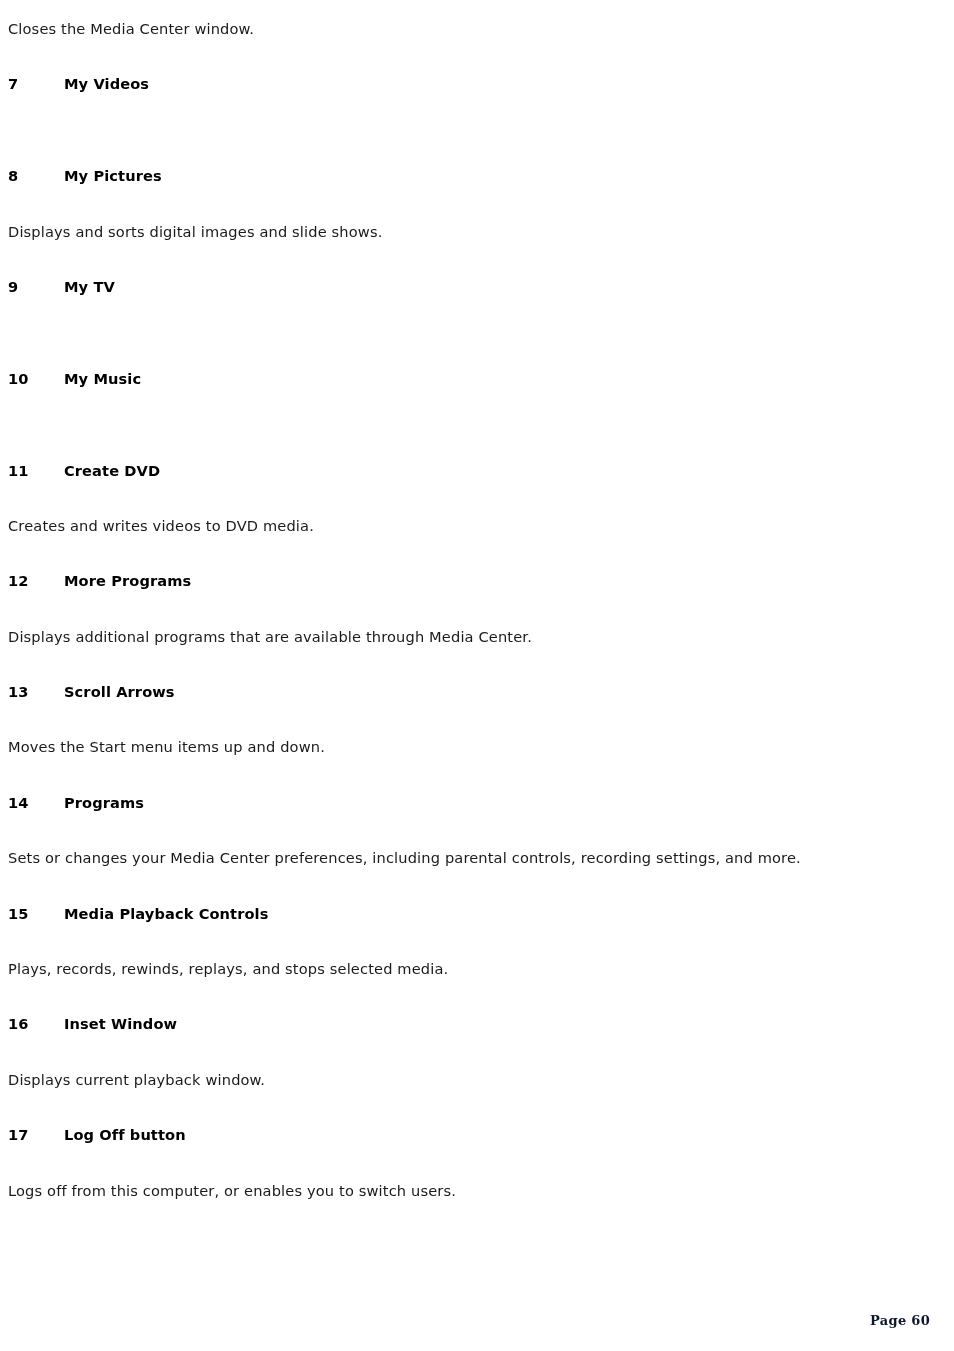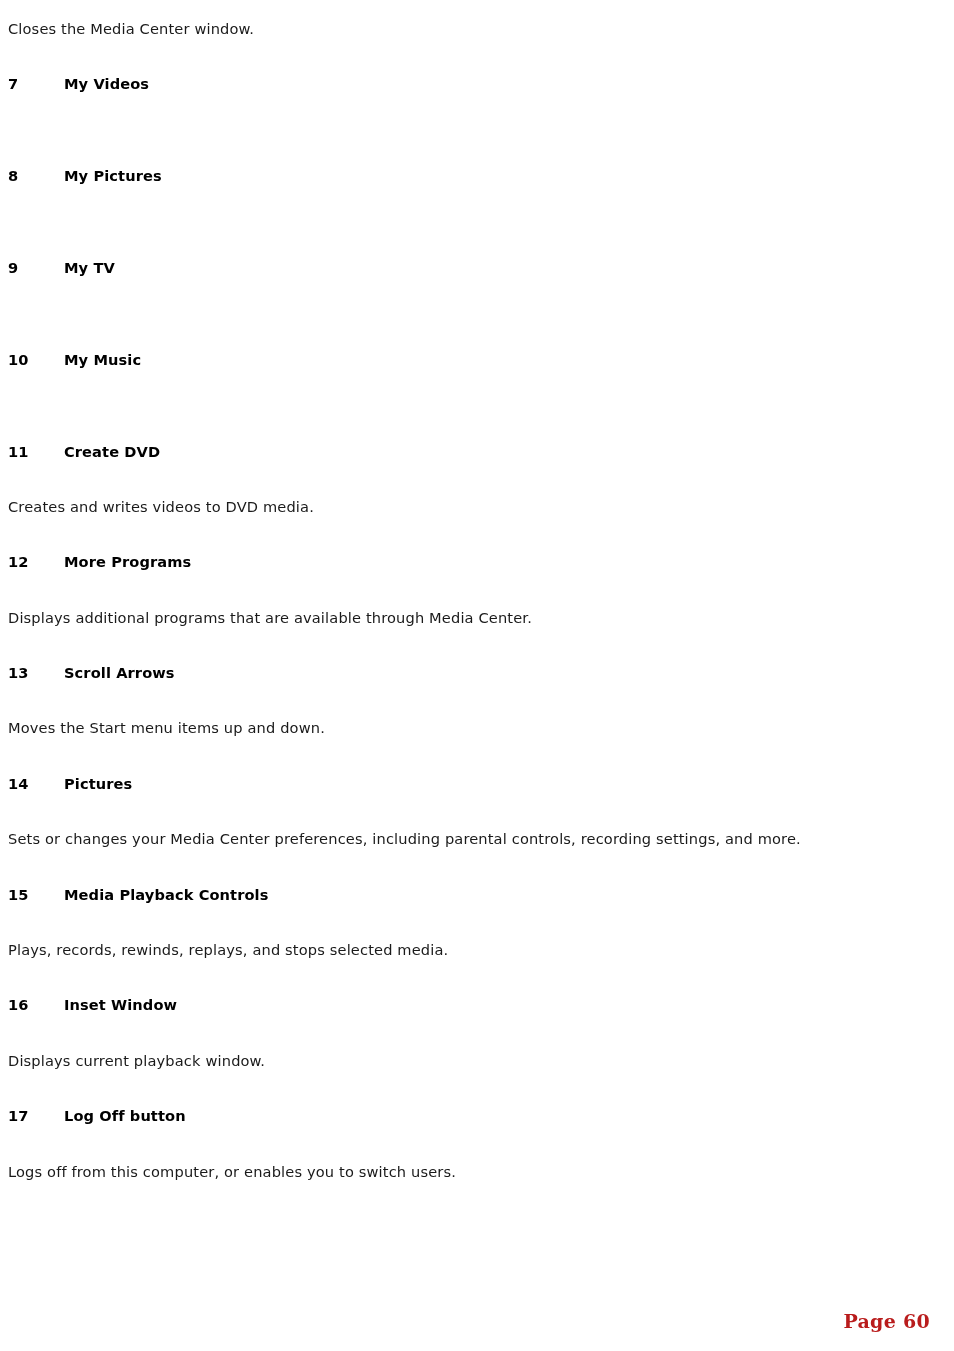--- a/index.html
+++ b/index.html
@@ -60,24 +60,24 @@
   
   .gap {
     height: 36.4px;
   }
   .footer {
     position: absolute;
     right: 24px;
     top: 1313px;
     font-family: "DejaVu Serif", serif;
     font-weight: bold;
-    font-size: 19px;
+    font-size: 13px;
     line-height: 16px;
     letter-spacing: 0.3px;
-    color: #b91c1c;
+    color: #0f172a;
     white-space: nowrap;
   }
 </style>
 </head>
 <body>
 
 <div class="page">
 
   <div class="content">
 
@@ -89,20 +89,21 @@
       <span class="item-label">My Videos</span>
     </div>
     <div class="gap"></div>
     <div class="gap"></div>
 
     <div class="item-row">
       <span class="item-num">8</span>
       <span class="item-label">My Pictures</span>
     </div>
     <div class="gap"></div>
+    <div class="body-line">Displays and sorts digital images and slide shows.</div>
     <div class="gap"></div>
 
     <div class="item-row">
       <span class="item-num">9</span>
       <span class="item-label">My TV</span>
     </div>
     <div class="gap"></div>
     <div class="gap"></div>
 
     <div class="item-row">
@@ -131,21 +132,21 @@
     <div class="item-row">
       <span class="item-num">13</span>
       <span class="item-label">Scroll Arrows</span>
     </div>
     <div class="gap"></div>
     <div class="body-line">Moves the Start menu items up and down.</div>
     <div class="gap"></div>
 
     <div class="item-row">
       <span class="item-num">14</span>
-      <span class="item-label">Pictures</span>
+      <span class="item-label">Programs</span>
     </div>
     <div class="gap"></div>
     <div class="body-line">Sets or changes your Media Center preferences, including parental controls, recording settings, and more.</div>
     <div class="gap"></div>
 
     <div class="item-row">
       <span class="item-num">15</span>
       <span class="item-label">Media Playback Controls</span>
     </div>
     <div class="gap"></div>

